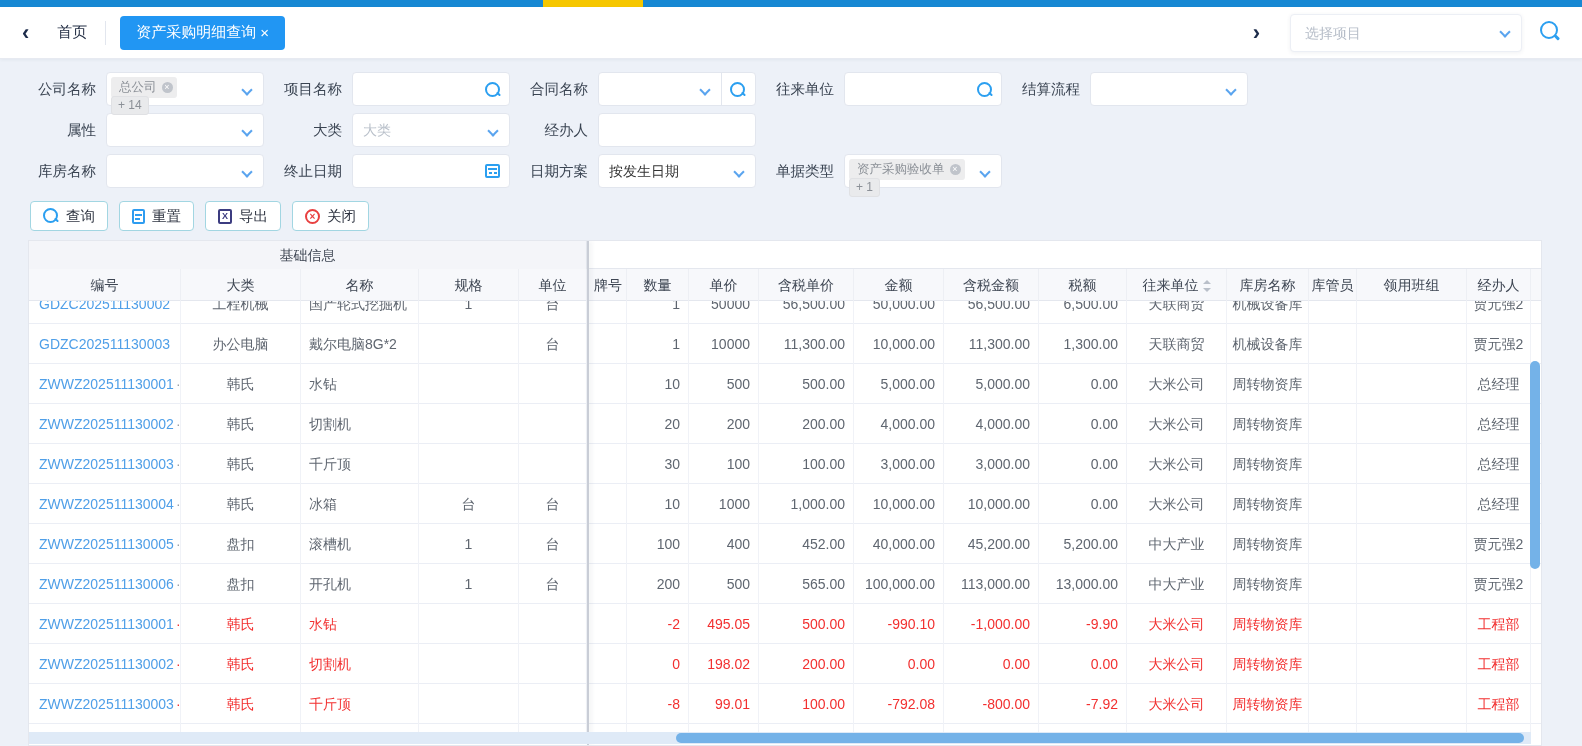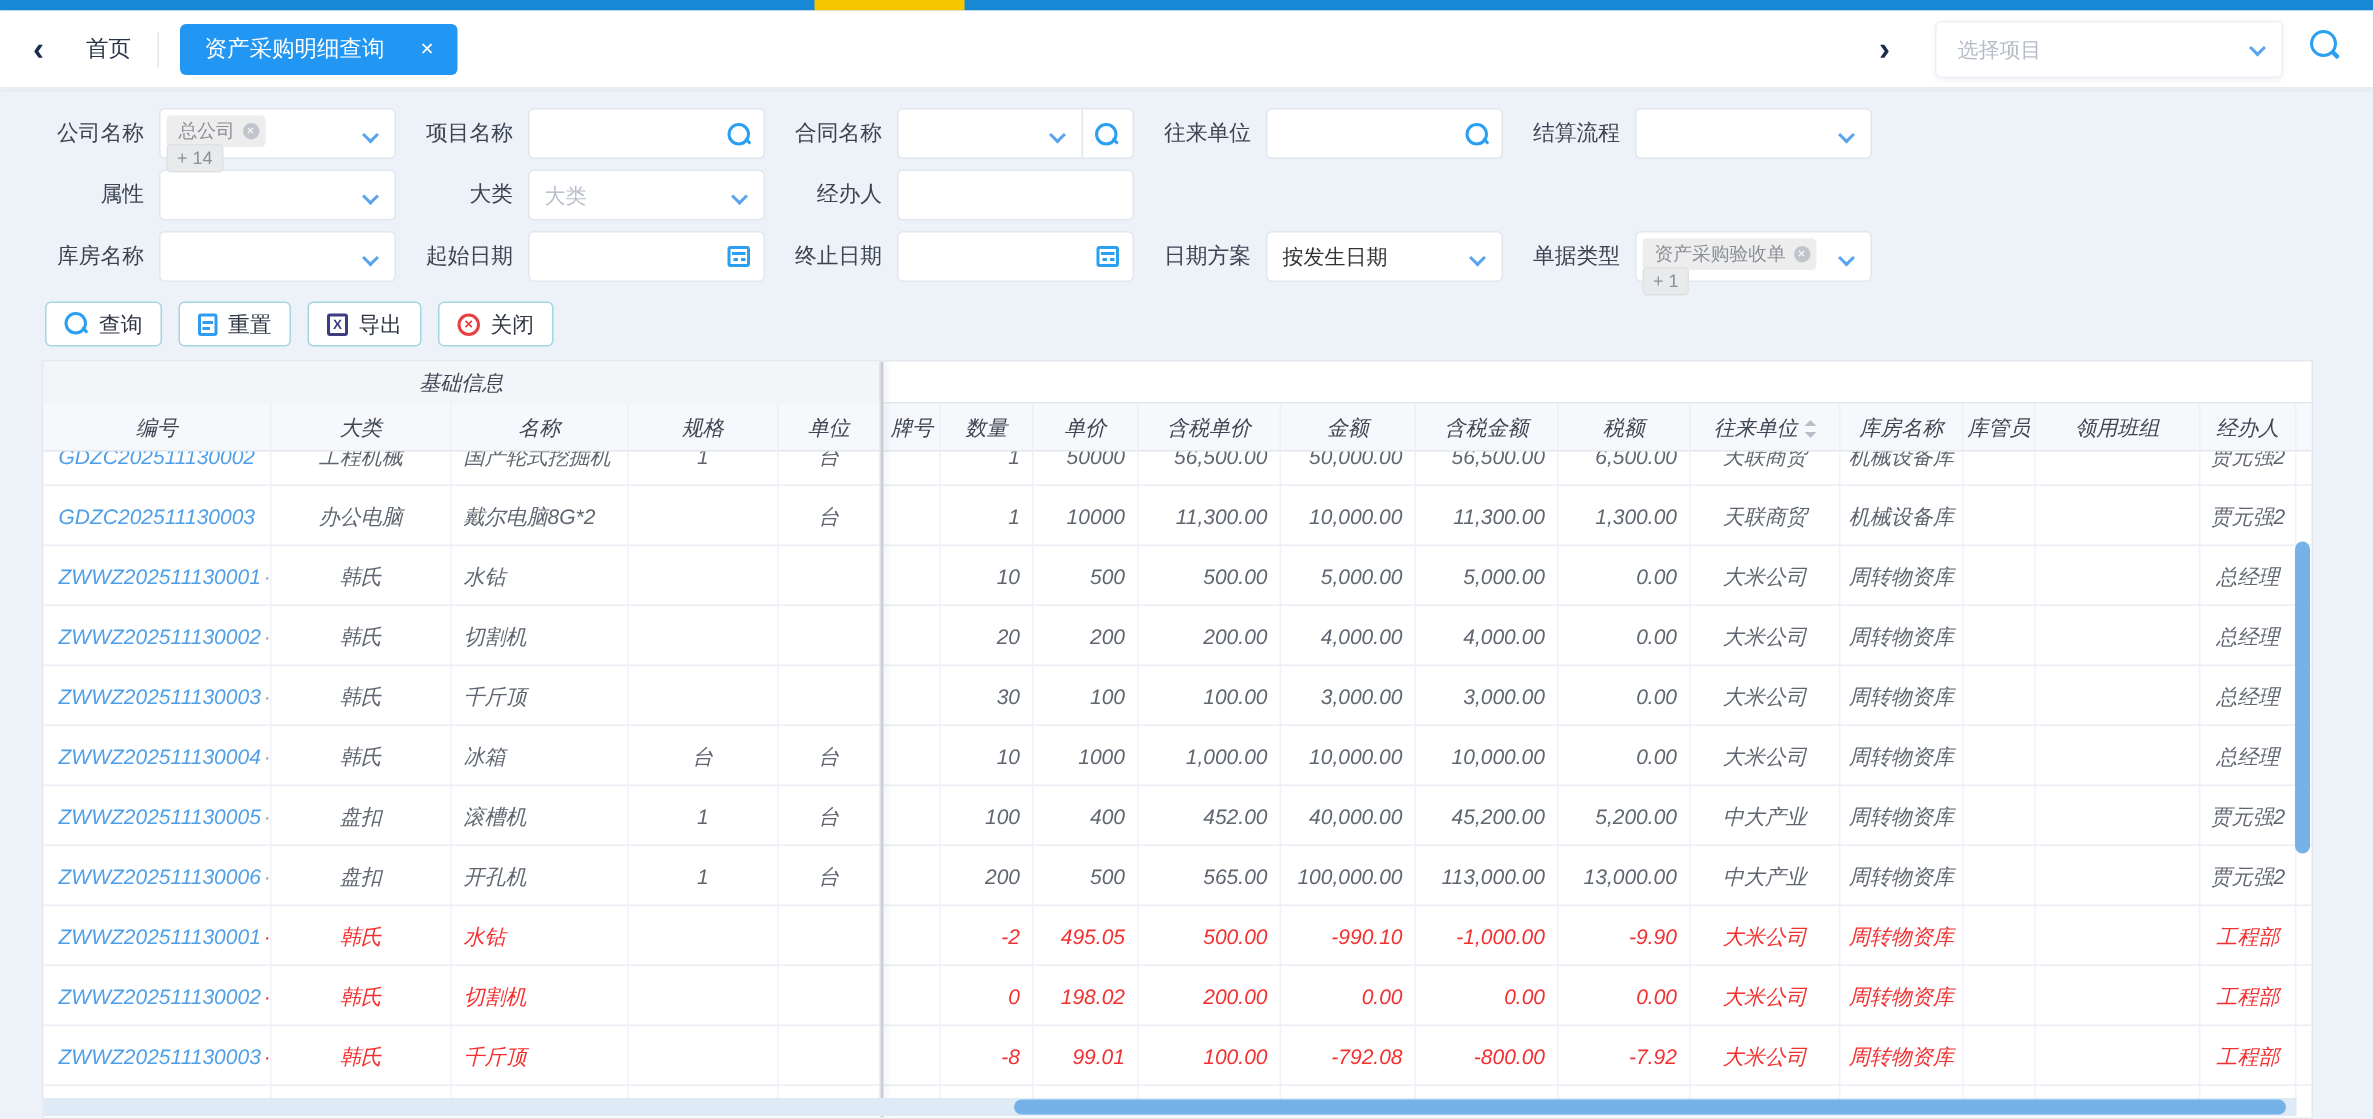--- a/index.html
+++ b/index.html
@@ -15,21 +15,21 @@
   .tabbar {
     position:absolute; top:7px; left:0; width:1582px; height:52px; background:#fff;
     display:flex; align-items:center; padding:0 22px;
     border-bottom:1px solid #e7eaf1; box-shadow:0 1px 3px rgba(40,60,90,.06);
   }
   .nav-chevron { font-size:22px; font-weight:bold; color:#1c2b4a; line-height:1; cursor:pointer; }
   .tab-home { margin-left:28px; font-size:15px; color:#273247; cursor:pointer; }
   .tab-divider { width:1px; height:24px; background:#e2e6ee; margin:0 14px 0 18px; }
   .tab-active {
     height:34px; background:#2196f3; border-radius:4px; color:#fff;
-    display:flex; align-items:center; padding:0 16px; font-size:15px; gap:24px; cursor:pointer;
+    display:flex; align-items:center; padding:0 16px; font-size:15px; gap:4px; cursor:pointer;
   }
   .tab-active .x { font-size:15px; line-height:1; }
   .tabbar .spacer { flex:1; }
   .project-select {
     position:relative; width:232px; height:38px; background:#fff;
     border:1px solid #eceff5; border-radius:4px; box-shadow:0 1px 4px rgba(40,60,90,.07);
     margin-left:30px;
   }
   .project-select .ph { position:absolute; left:14px; line-height:36px; font-size:14px; color:#b6bdc8; }
   .chev { position:absolute; right:12px; top:14px; width:8px; height:8px;
@@ -84,21 +84,21 @@
     border:1px solid #a2d6e2; border-radius:4px; font-size:14.5px; color:#2f3542; gap:7px; cursor:pointer; }
   .ic-doc { position:relative; width:13px; height:15px; border:2px solid #2e9cf0; border-radius:2px; }
   .ic-doc::before { content:""; position:absolute; left:1px; top:3px; right:1px; height:2px; background:#2e9cf0; }
   .ic-doc::after  { content:""; position:absolute; left:1px; top:7px; right:3px; height:2px; background:#2e9cf0; }
   .ic-export { position:relative; width:14px; height:15px; border:2px solid #3c3c80; border-radius:2px;
     font-size:9px; font-weight:bold; color:#3c3c80; text-align:center; line-height:11px; }
   .ic-close { position:relative; width:15px; height:15px; border:2px solid #e84040; border-radius:50%;
     color:#e84040; font-size:10px; line-height:11px; text-align:center; font-weight:bold; }
   
   .tablebox { position:absolute; top:240px; left:28px; width:1514px; height:506px;
-    background:#fff; border:1px solid #e4e7ee; overflow:hidden;font-style:italic; }
+    background:#fff; border:1px solid #e4e7ee; overflow:hidden; }
   .grouprow { position:relative; height:28px; border-bottom:1px solid #e4e7ee; }
   .groupcell { position:absolute; left:0; top:0; width:558px; height:28px; background:#f4f5f9;
     border-right:1px solid #e4e7ee; text-align:center; line-height:28px; font-size:14px; color:#3e4653; }
   .headrow { height:32px; background:#f7f8fb; border-bottom:1px solid #e4e7ee; white-space:nowrap; font-size:14px; }
   .hcell { display:inline-block; vertical-align:top; height:32px; line-height:32px; text-align:center;
     color:#3e4653; border-right:1px solid #edeff4; overflow:hidden; cursor:pointer; }
   .hcell.clip { text-align:right; padding-right:4px; }
   .sorticon { display:inline-block; vertical-align:middle; margin-left:4px; width:8px; height:12px; position:relative; }
   .sorticon::before { content:""; position:absolute; left:0; top:0; border-left:4px solid transparent;
     border-right:4px solid transparent; border-bottom:4px solid #b9bfc9; }
@@ -214,27 +214,20 @@
     </div>
   </div>
   <div class="frow">
     <div class="fitem">
       <span class="flabel">库房名称</span>
       <div class="fld">
         <span class="chev"></span>
       </div>
     </div>
     <div class="fitem">
-      <span class="flabel">起始日期</span>
-      <div class="fld">
-        <input class="txt" value="" style="">
-        <span class="cal"></span>
-      </div>
-    </div>
-    <div class="fitem">
       <span class="flabel">终止日期</span>
       <div class="fld">
         <input class="txt" value="" style="">
         <span class="cal"></span>
       </div>
     </div>
     <div class="fitem">
       <span class="flabel">日期方案</span>
       <div class="fld">
         <span class="val">按发生日期</span>

